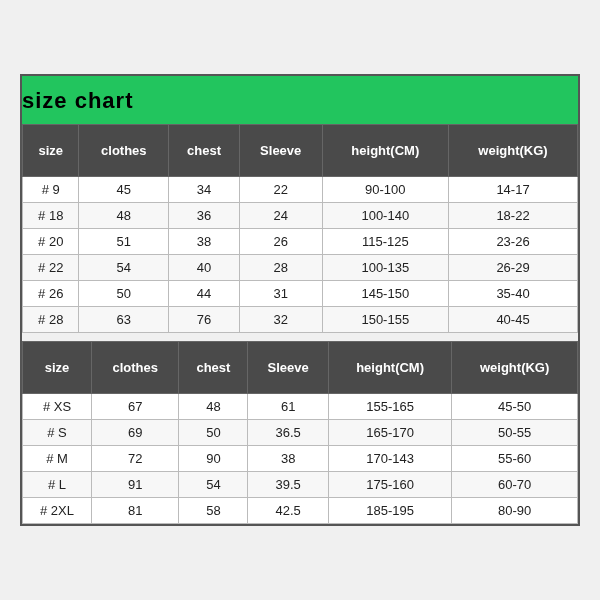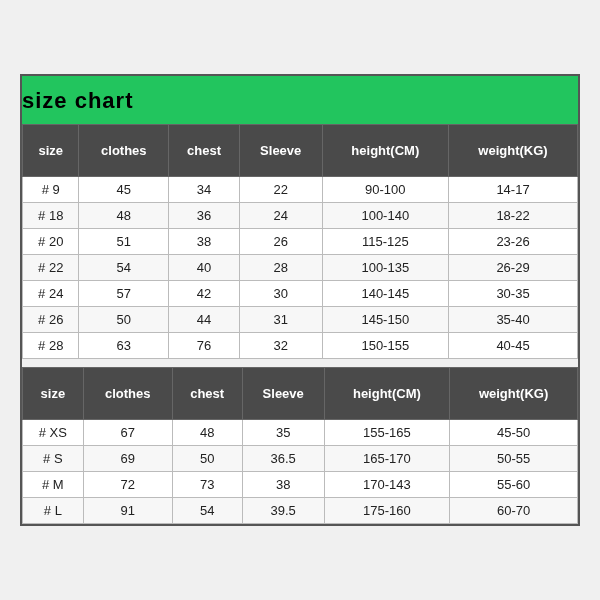--- a/index.html
+++ b/index.html
@@ -98,28 +98,20 @@
         </tr>
         <tr>
           <td># 22</td>
           <td>54</td>
           <td>40</td>
           <td>28</td>
           <td>100-135</td>
           <td>26-29</td>
         </tr>
         <tr>
-          <td># 24</td>
-          <td>57</td>
-          <td>42</td>
-          <td>30</td>
-          <td>140-145</td>
-          <td>30-35</td>
-        </tr>
-        <tr>
           <td># 26</td>
           <td>50</td>
           <td>44</td>
           <td>31</td>
           <td>145-150</td>
           <td>35-40</td>
         </tr>
         <tr>
           <td># 28</td>
           <td>63</td>
@@ -142,43 +134,51 @@
         <th>Sleeve</th>
         <th>height(CM)</th>
         <th>weight(KG)</th>
       </tr>
     </thead>
     <tbody id="table2-body">
     <tr>
           <td># XS</td>
           <td>67</td>
           <td>48</td>
-          <td>35</td>
+          <td>61</td>
           <td>155-165</td>
           <td>45-50</td>
         </tr>
         <tr>
           <td># S</td>
           <td>69</td>
           <td>50</td>
           <td>36.5</td>
           <td>165-170</td>
           <td>50-55</td>
         </tr>
         <tr>
           <td># M</td>
           <td>72</td>
-          <td>73</td>
+          <td>90</td>
           <td>38</td>
           <td>170-143</td>
           <td>55-60</td>
         </tr>
         <tr>
           <td># L</td>
           <td>91</td>
           <td>54</td>
           <td>39.5</td>
           <td>175-160</td>
           <td>60-70</td>
         </tr>
+        <tr>
+          <td># 2XL</td>
+          <td>81</td>
+          <td>58</td>
+          <td>42.5</td>
+          <td>185-195</td>
+          <td>80-90</td>
+        </tr>
       </tbody>
   </table>
 </div>
 
 </body></html>

